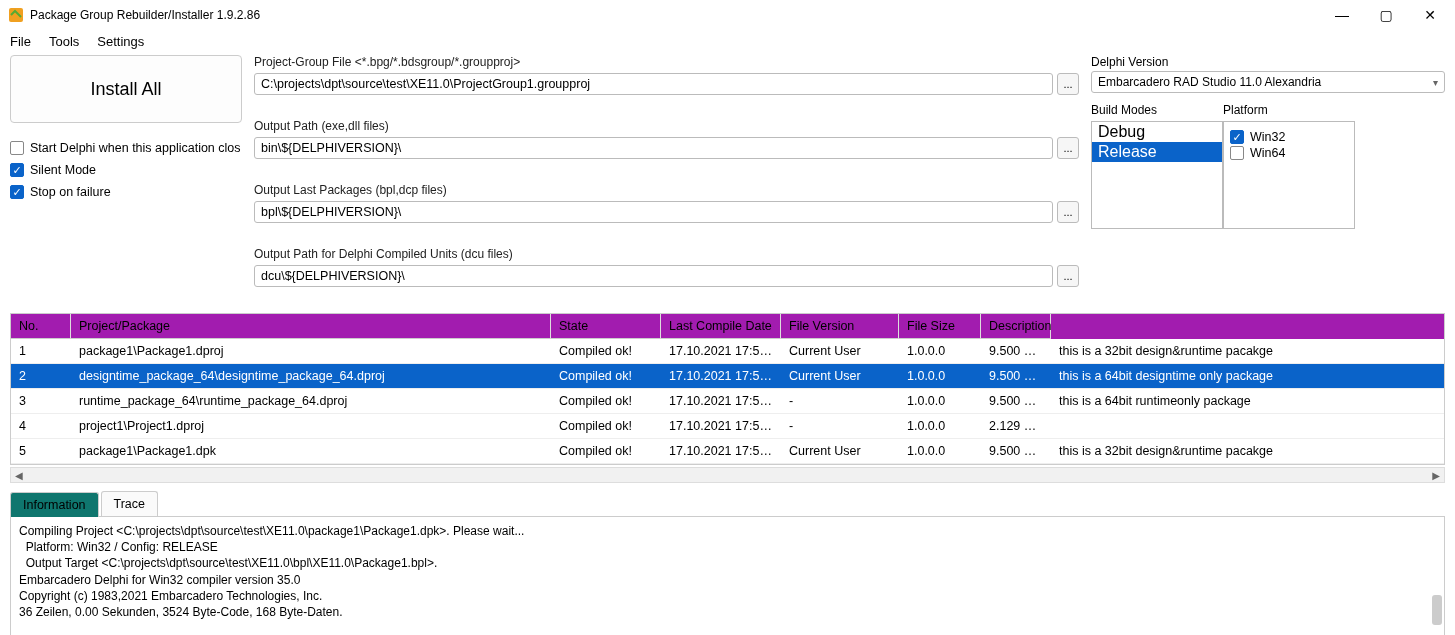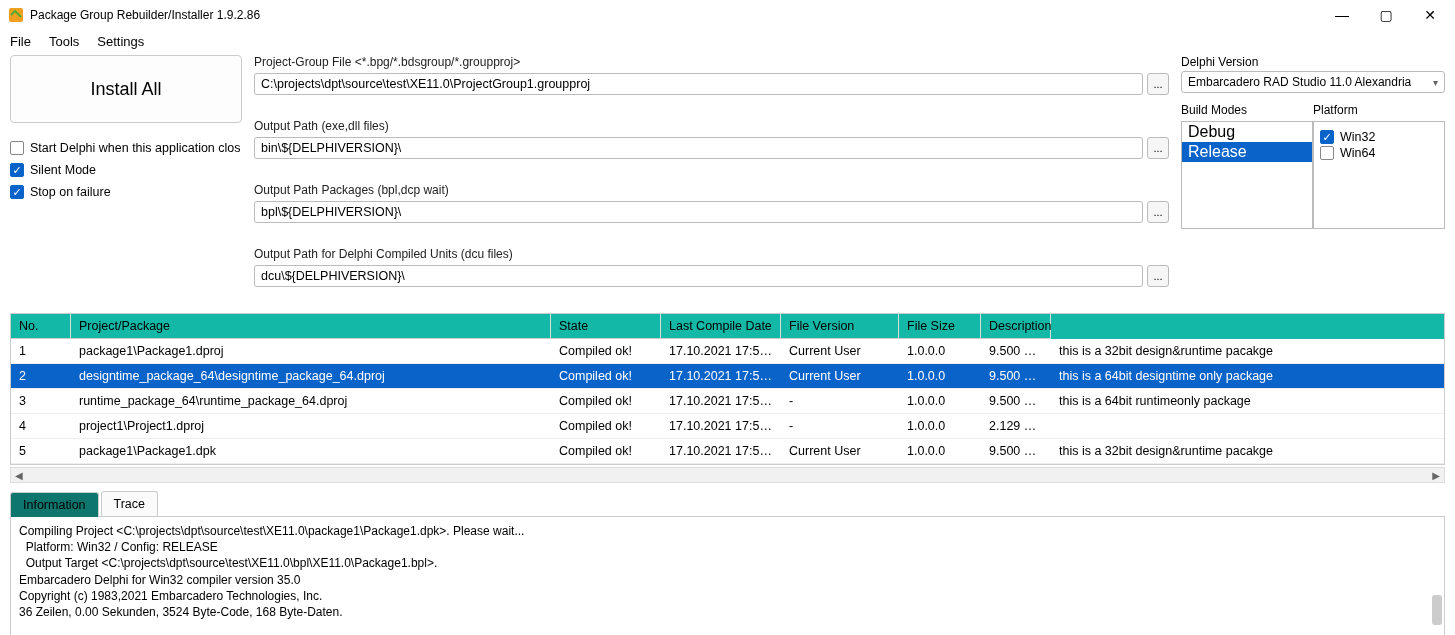--- a/index.html
+++ b/index.html
@@ -18,28 +18,28 @@
   .chkbox { width: 14px; height: 14px; border: 1px solid #888; border-radius: 2px; display: inline-flex; align-items: center; justify-content: center; font-size: 11px; color: #fff; }
   .chkbox.checked { background: #0a63c9; border-color: #0a63c9; }
   .midcol { flex: 1; display: flex; flex-direction: column; gap: 4px; }
   .fldlabel { font-size: 12px; color: #222; }
   .fldrow { display: flex; gap: 4px; align-items: center; margin-bottom: 20px; }
   .textbox { flex: 1; border: 1px solid #bbb; border-radius: 3px; padding: 3px 6px; font-size: 12.5px; background: #fff; }
   .browsebtn { width: 22px; height: 22px; border: 1px solid #bbb; border-radius: 3px; display: flex; align-items: center; justify-content: center; background: #f6f6f6; font-size: 11px; }
   .rightcol { display: flex; gap: 14px; }
   .grp { display: flex; flex-direction: column; }
   .grp .lbl { font-size: 12px; margin-bottom: 2px; }
-  .combo { border: 1px solid #bbb; border-radius: 3px; padding: 3px 6px; width: 264px; display: flex; justify-content: space-between; align-items: center; }
+  .combo { border: 1px solid #bbb; border-radius: 3px; padding: 3px 6px; width: 354px; display: flex; justify-content: space-between; align-items: center; }
   .listbox { border: 1px solid #bbb; width: 132px; height: 108px; margin-top: 2px; font-size: 16px; }
   .listbox .item { padding: 1px 6px; }
   .listbox .item.sel { background: #0a63c9; color: #fff; }
   .platformbox { border: 1px solid #bbb; width: 132px; height: 108px; margin-top: 2px; padding: 6px; }
   .table { margin: 6px 10px 0 10px; border: 1px solid #ccc; }
   .thead, .trow { display: grid; grid-template-columns: 60px 480px 110px 120px 118px 82px 70px 1fr; }
-  .thead { background: #14b8a6; }
+  .thead { background: #a21caf; }
   .th { border-right: 1px solid #ddd; border-bottom: 1px solid #ccc; padding: 5px 8px; font-size: 12.5px; }
   .td { border-bottom: 1px solid #eee; padding: 5px 8px; font-size: 12.5px; white-space: nowrap; overflow: hidden; text-overflow: ellipsis;}
   .trow.sel { background: #0a63c9; color: #fff; }
   .hscroll { margin: 2px 10px 8px 10px; height: 16px; background: #f1f1f1; border: 1px solid #ddd; display: flex; justify-content: space-between; align-items: center; padding: 0 4px; color: #666; font-size: 10px; }
   .tabs { margin: 0 10px; border-bottom: 1px solid #ccc; display: flex; }
   .tab { padding: 5px 12px; border: 1px solid #ccc; border-bottom: none; margin-right: 2px; font-size: 12.5px; background: #fafafa; border-radius: 3px 3px 0 0;}
   .tab.active { background: #0f766e; position: relative; top: 1px; }
   .logarea { margin: 0 10px 8px 10px; border: 1px solid #ccc; border-top: none; padding: 6px 8px; font-size: 12px; line-height: 1.35; white-space: pre-wrap; height: 156px; overflow: auto; position: relative;}
   .vscroll-indicator{position:absolute; right:2px; top:50%; width:10px; height:30px; background:#ccc; border-radius:3px;}
 </style>
@@ -87,21 +87,21 @@
     <div class="fldlabel">Project-Group File &lt;*.bpg/*.bdsgroup/*.groupproj&gt;</div>
     <div class="fldrow">
       <div class="textbox">C:\projects\dpt\source\test\XE11.0\ProjectGroup1.groupproj</div>
       <div class="browsebtn">...</div>
     </div>
     <div class="fldlabel">Output Path (exe,dll files)</div>
     <div class="fldrow">
       <div class="textbox">bin\${DELPHIVERSION}\</div>
       <div class="browsebtn">...</div>
     </div>
-    <div class="fldlabel">Output Path Packages (bpl,dcp wait)</div>
+    <div class="fldlabel">Output Last Packages (bpl,dcp files)</div>
     <div class="fldrow">
       <div class="textbox">bpl\${DELPHIVERSION}\</div>
       <div class="browsebtn">...</div>
     </div>
     <div class="fldlabel">Output Path for Delphi Compiled Units (dcu files)</div>
     <div class="fldrow">
       <div class="textbox">dcu\${DELPHIVERSION}\</div>
       <div class="browsebtn">...</div>
     </div>
   </div>

